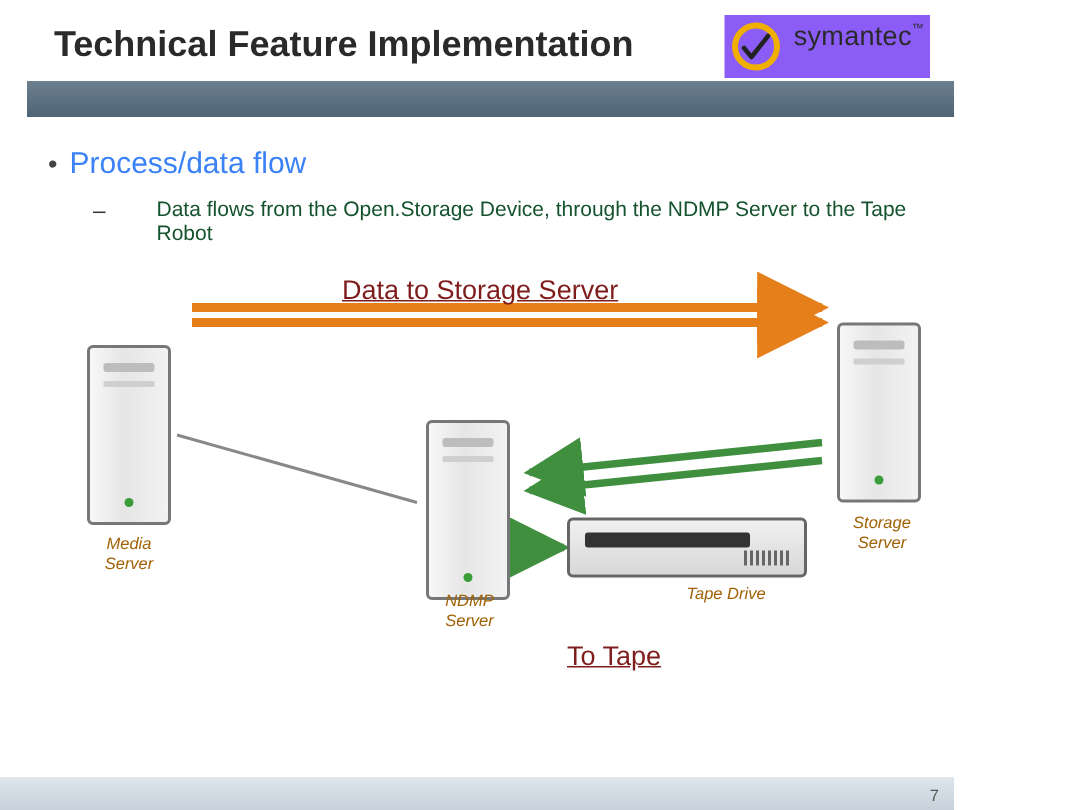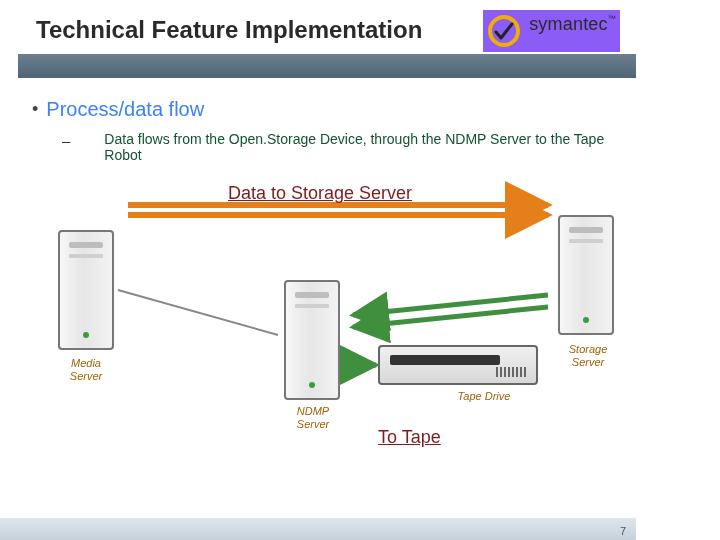--- a/index.html
+++ b/index.html
@@ -62,21 +62,21 @@
   .tower .drive { position: absolute; left: 50%; transform: translateX(-50%); top: 10px; width: 34px; height: 6px; background: #bdbdbd; border-radius: 2px; }
   .tower .slot { position: absolute; left: 50%; transform: translateX(-50%); top: 22px; width: 34px; height: 4px; background: #cfcfcf; border-radius: 1px; }
   .tower .led { position: absolute; left: 50%; transform: translateX(-50%); bottom: 10px; width: 6px; height: 6px; background: #3a9d3a; border-radius: 50%; }
 
   .tower.media   { left: 40px;  top: 55px; }
   .tower.ndmp    { left: 266px; top: 105px; }
   .tower.storage { left: 540px; top: 40px; }
 
   .dev-label { position: absolute; font-size: 11px; color: #a16207; text-align: center; line-height: 1.2; font-style: italic; }
   .lbl-media   { left: 30px;  top: 182px; width: 76px; text-align: center; }
-  .lbl-ndmp    { left: 250px; top: 230px; width: 90px; }
+  .lbl-ndmp    { left: 250px; top: 220px; width: 90px; }
   .lbl-storage { left: 530px; top: 168px; width: 80px; }
   .lbl-tape    { left: 421px; top: 215px; width: 90px; }
 
   
   .tape-drive {
     position: absolute;
     left: 360px; top: 170px;
     width: 160px; height: 40px;
     border: 2px solid #666;
     border-radius: 4px;

